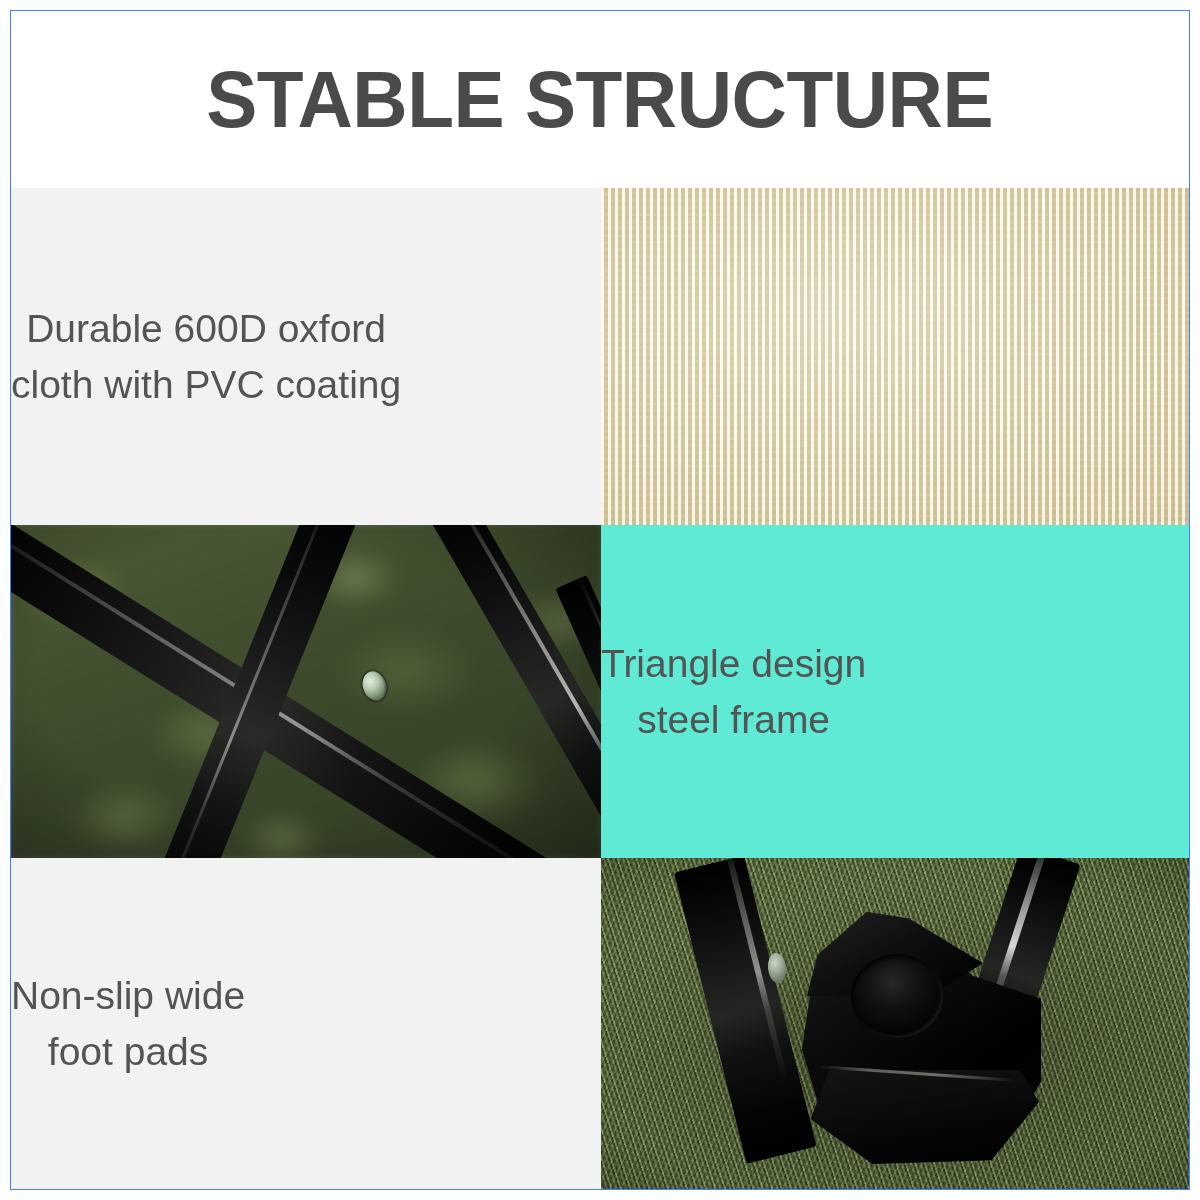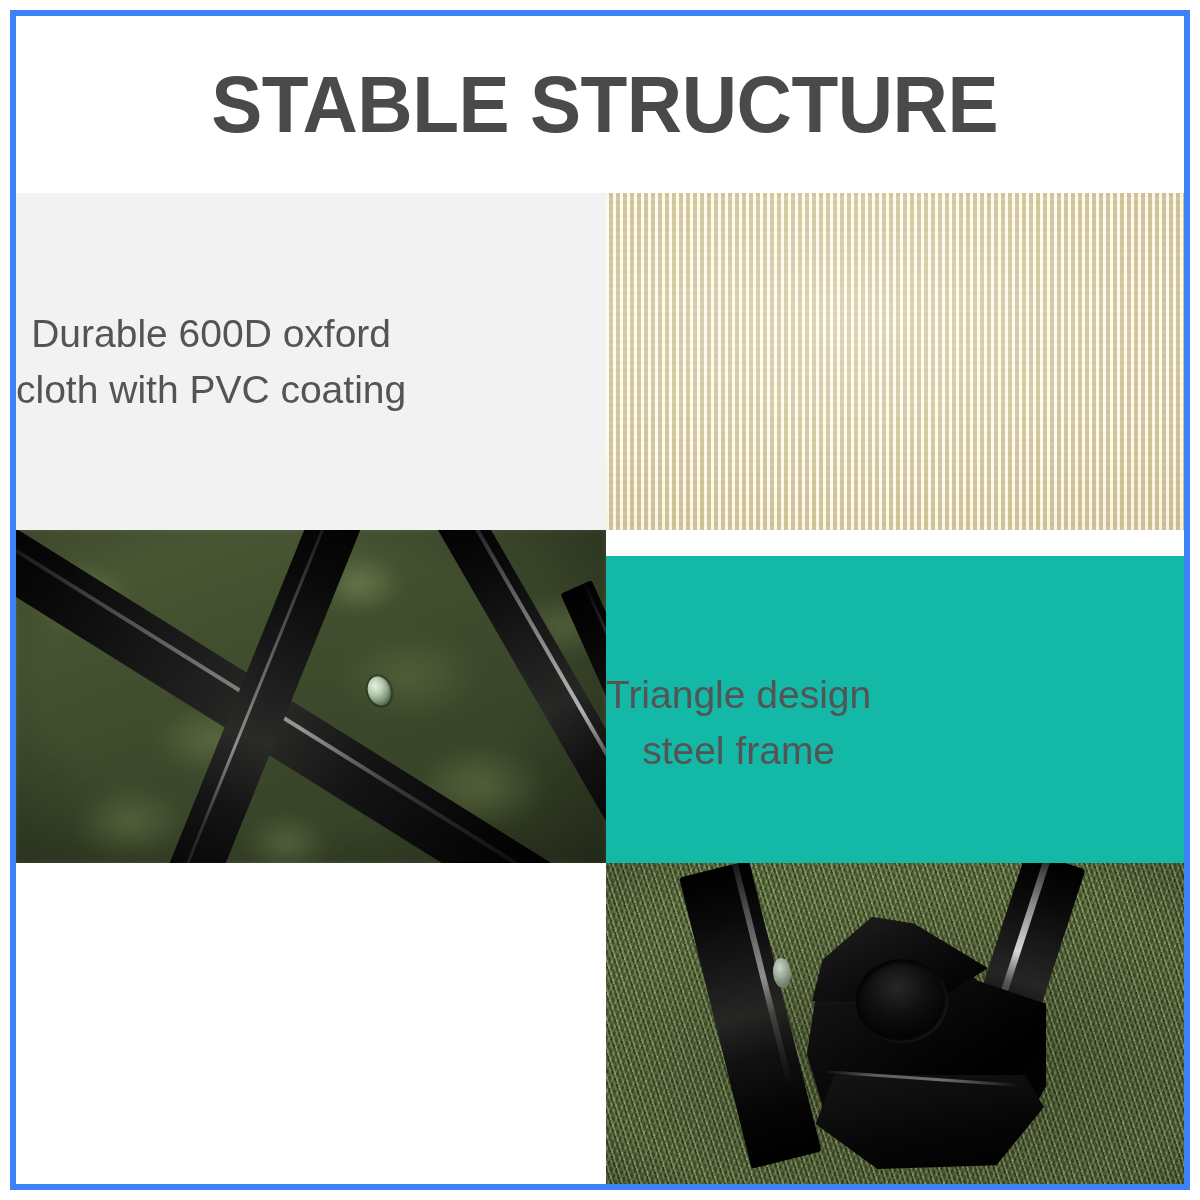--- a/index.html
+++ b/index.html
@@ -23,21 +23,21 @@
     height: 1200px;
     background: #ffffff;
   }
   .frame {
     position: absolute;
     left: 10px;
     top: 10px;
     width: 1180px;
     height: 1180px;
     box-sizing: border-box;
-    border: 6px solid #3b82f6;
+    border: 1px solid #3b82f6;
     background: #ffffff;
     overflow: hidden;
   }
 
   
   .header {
     position: absolute;
     left: 0; top: 0;
     width: 1178px;
     height: 177px;
@@ -70,21 +70,21 @@
   }
   .caption {
     color: #545454;
     font-size: 39px;
     line-height: 1.42;
     text-align: center;
     white-space: pre-line;
     font-weight: 400;
   }
   .bg-gray { background: #f2f2f2; }
-  .bg-white { background: #14b8a6; margin-top: 26px; }
+  .bg-white { background: #5eead4; }
 
   
   #cell-fabric-text { left: 0;     top: 177px; width: 590px; height: 337px; }
   #cell-fabric-img  { left: 590px; top: 177px; width: 588px; height: 337px; }
   #cell-frame-img   { left: 0;     top: 514px; width: 590px; height: 333px; }
   #cell-frame-text  { left: 590px; top: 514px; width: 588px; height: 333px; }
   #cell-pads-text   { left: 0;     top: 847px; width: 590px; height: 331px; }
   #cell-pads-img    { left: 590px; top: 847px; width: 588px; height: 331px; }
 
   
@@ -261,20 +261,24 @@
                   transform: rotate(-18deg);"></div>
 
       <div class="vignette-dark"></div>
     </div>
 
     <div class="cell cap-cell bg-white" id="cell-frame-text">
       <div class="caption">Triangle design
 steel frame</div>
     </div>
 
+    <div class="cell cap-cell bg-gray" id="cell-pads-text">
+      <div class="caption">Non-slip wide
+foot pads</div>
+    </div>
 
     <div class="cell" id="cell-pads-img">
       <div class="turf"></div>
 
       <div class="pole" style="left:108px; top:-30px; width:300px; height:72px;
                   transform: rotate(76deg); transform-origin: 0 50%;"></div>
       <div class="pole-hl" style="left:124px; top:-22px; width:250px; height:6px;
                   transform: rotate(76deg); transform-origin: 0 50%; opacity:.6;"></div>
 
       <div class="pole" style="left:450px; top:-34px; width:250px; height:62px;

